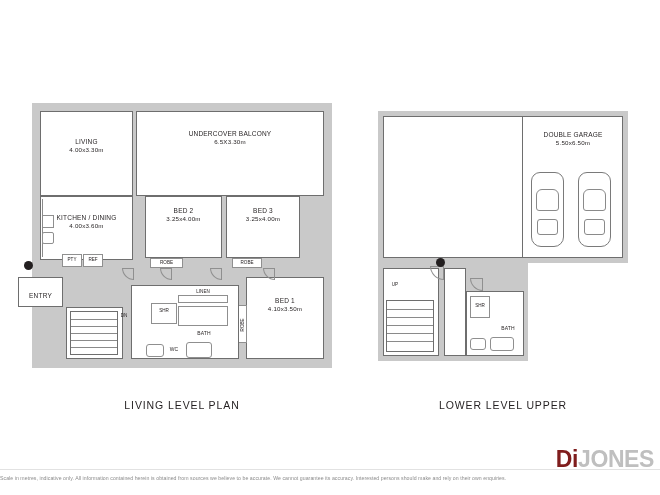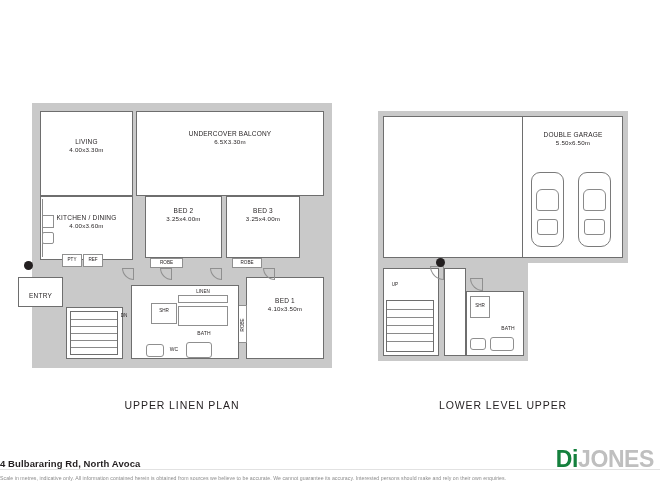--- a/index.html
+++ b/index.html
@@ -57,21 +57,21 @@
   .disclaimer{
     position:absolute;left:0;top:474px;width:560px;
     font-size:5.2px;color:#8c8c8c;line-height:1.55;
     letter-spacing:.05px;
   }
   .brand{
     position:absolute;right:6px;top:446px;
     font-size:23px;letter-spacing:-0.4px;
     font-weight:bold;color:#bfbfbf;
   }
-  .brand .d{color:#15803d;}
+  .brand .d{color:#7f1d1d;}
   .rule{
     position:absolute;left:0;top:469px;width:660px;height:1px;background:#e2e2e2;
   }
 
   
   .car{position:absolute;}
   .car .body{
     position:absolute;left:0;top:0;width:100%;height:100%;
     border:1px solid #7a7a7a;border-radius:9px 9px 10px 10px;
     background:#ffffff;box-sizing:border-box;
@@ -178,21 +178,21 @@
 
     <div class="thin" style="left:146px;top:344px;width:18px;height:13px;border-radius:3px;"></div>
     <div class="lbl tiny" style="left:160px;top:346px;width:28px;">WC</div>
     <div class="thin" style="left:186px;top:342px;width:26px;height:16px;border-radius:3px;"></div>
 
     <div class="door" style="left:122px;top:268px;width:12px;height:12px;"></div>
     <div class="door" style="left:160px;top:268px;width:12px;height:12px;"></div>
     <div class="door" style="left:210px;top:268px;width:12px;height:12px;"></div>
     <div class="door" style="left:263px;top:268px;width:12px;height:12px;"></div>
 
-    <div class="plan-title" style="left:32px;top:399px;width:300px;">UPPER LINEN PLAN</div>
+    <div class="plan-title" style="left:32px;top:399px;width:300px;">LIVING LEVEL PLAN</div>
   </div>
 
   <div>
 
     <div class="wallblock" style="left:378px;top:111px;width:250px;height:152px;"></div>
     <div class="room" style="left:383px;top:116px;width:143px;height:142px;background:#ffffff;"></div>
 
     <div class="room" style="left:522px;top:116px;width:101px;height:142px;"></div>
     <div class="lbl" style="left:519px;top:131px;width:108px;">
       <span class="nm">DOUBLE GARAGE</span>
@@ -229,19 +229,18 @@
     <div class="thin" style="left:490px;top:337px;width:24px;height:14px;border-radius:3px;"></div>
     <div class="thin" style="left:470px;top:338px;width:16px;height:12px;border-radius:3px;"></div>
 
     <div class="door" style="left:430px;top:266px;width:14px;height:14px;"></div>
     <div class="door" style="left:470px;top:278px;width:13px;height:13px;"></div>
     <div class="line" style="left:436px;top:258px;width:9px;height:9px;border-radius:50%;background:#231f20;"></div>
 
     <div class="plan-title" style="left:378px;top:399px;width:250px;">LOWER LEVEL UPPER</div>
   </div>
 
-  <div class="addr">4 Bulbararing Rd, North Avoca</div>
   <div class="rule"></div>
   <div class="disclaimer">Scale in metres, indicative only. All information contained herein is obtained from sources we believe to be accurate. We cannot guarantee its accuracy. Interested persons should make and rely on their own enquiries.</div>
   <div class="brand">
     <span class="d">Di</span><span>JONES</span>
   </div>
 </div>
 
 </body></html>

